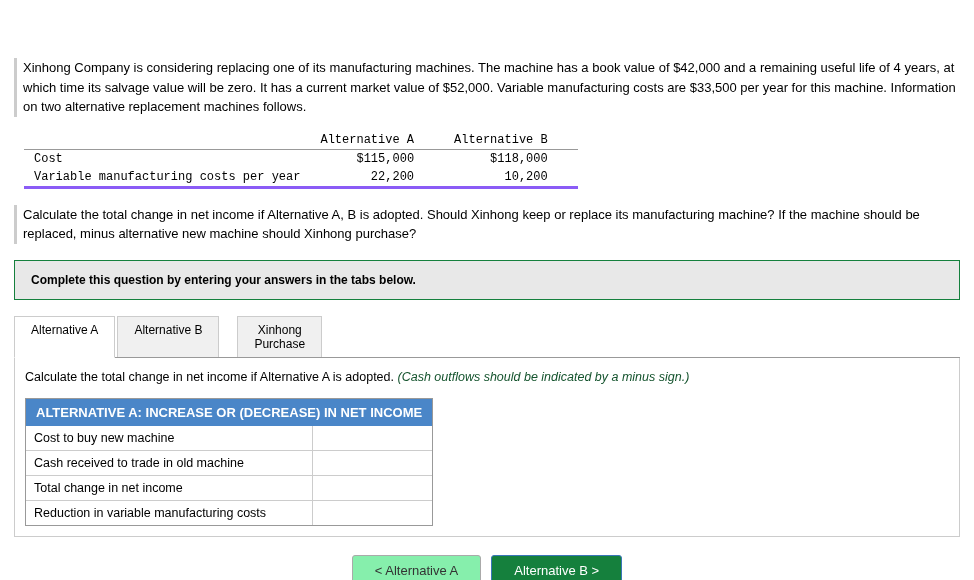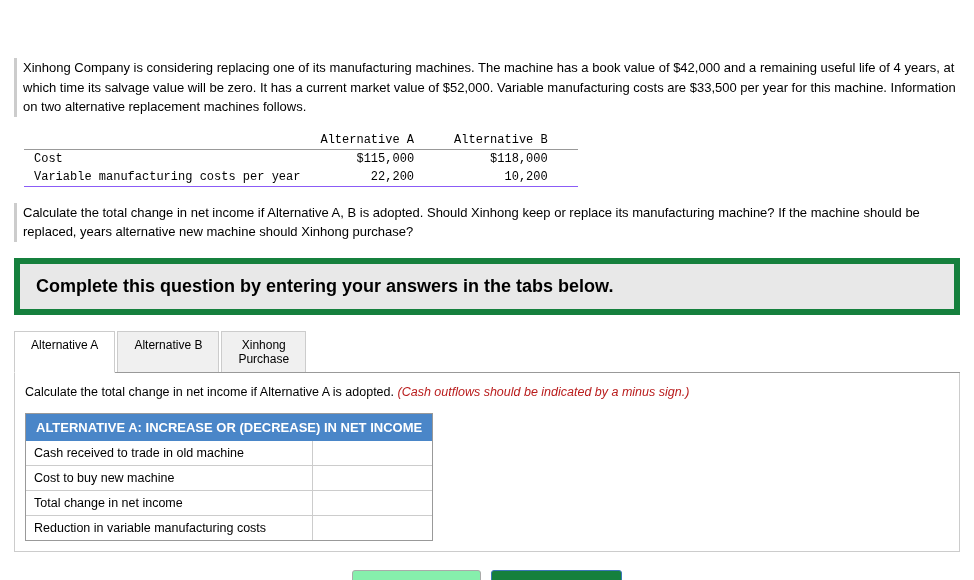--- a/index.html
+++ b/index.html
@@ -37,35 +37,35 @@
     }
     .data-table td {
       padding: 2px 10px;
       text-align: left;
     }
     .data-table td.val {
       text-align: right;
       padding-right: 30px;
     }
     .data-table .divider td {
-      border-bottom: 1px solid #8b5cf6;
+      border-bottom: 3px solid #8b5cf6;
     }
     .question-text {
       font-size: 13px;
       line-height: 1.5;
       margin-bottom: 16px;
       border-left: 3px solid #ccc;
       padding-left: 6px;
     }
     .instruction-box {
       background: #e8e8e8;
-      border: 6px solid #15803d;
+      border: 1px solid #15803d;
       padding: 12px 16px;
       margin-bottom: 16px;
-      font-size: 18px;
+      font-size: 12px;
       font-weight: bold;
     }
     .tabs-container {
       display: flex;
       gap: 0;
       margin-bottom: 0;
       border-bottom: 1px solid #999;
     }
     .tab {
       padding: 6px 16px;
@@ -87,21 +87,21 @@
       border-top: none;
       padding: 10px;
       background: #fff;
     }
     .calc-instruction {
       font-size: 12.5px;
       margin-bottom: 12px;
       line-height: 1.5;
     }
     .calc-instruction span.orange {
-      color: #b91c1c;
+      color: #14532d;
       font-style: italic;
     }
     .answer-table-wrapper {
       display: inline-block;
       border: 1px solid #999;
       min-width: 400px;
     }
     .answer-table-header {
       background: #4a86c8;
       color: #fff;
@@ -185,56 +185,56 @@
       </tr>
       <tr class="divider">
         <td>Variable manufacturing costs per year</td>
         <td class="val">22,200</td>
         <td class="val">10,200</td>
       </tr>
     </tbody>
   </table>
 </div>
 
-<p class="question-text">Calculate the total change in net income if Alternative A, B is adopted. Should Xinhong keep or replace its manufacturing machine? If the machine should be replaced, years alternative new machine should Xinhong purchase?</p>
+<p class="question-text">Calculate the total change in net income if Alternative A, B is adopted. Should Xinhong keep or replace its manufacturing machine? If the machine should be replaced, minus alternative new machine should Xinhong purchase?</p>
 
 <div class="instruction-box">
   <span>Complete this question by entering your answers in the tabs below.</span>
 </div>
 
 <div class="tabs-container">
   <div class="tab active">
     <span>Alternative A</span>
   </div>
   <div class="tab">
     <span>Alternative B</span>
   </div>
-  <div class="tab" style="text-align:center;">
+  <div class="tab" style="text-align:center;margin-left:16px;">
     <span>Xinhong<br>Purchase</span>
   </div>
 </div>
 
 <div class="tab-content">
   <p class="calc-instruction">
     <span>Calculate the total change in net income if Alternative A is adopted.</span>
     <span class="orange">(Cash outflows should be indicated by a minus sign.)</span>
   </p>
 
   <div class="answer-table-wrapper">
     <div class="answer-table-header">ALTERNATIVE A: INCREASE OR (DECREASE) IN NET INCOME</div>
     <table class="answer-table">
       <tbody>
         <tr>
+          <td>Cost to buy new machine</td>
+          <td class="input-cell">
+            <input type="text" value="" style="">
+          </td>
+        </tr>
+        <tr>
           <td>Cash received to trade in old machine</td>
-          <td class="input-cell">
-            <input type="text" value="" style="">
-          </td>
-        </tr>
-        <tr>
-          <td>Cost to buy new machine</td>
           <td class="input-cell">
             <input type="text" value="" style="">
           </td>
         </tr>
         <tr>
           <td>Total change in net income</td>
           <td class="input-cell">
             <input type="text" value="" style="">
           </td>
         </tr>

